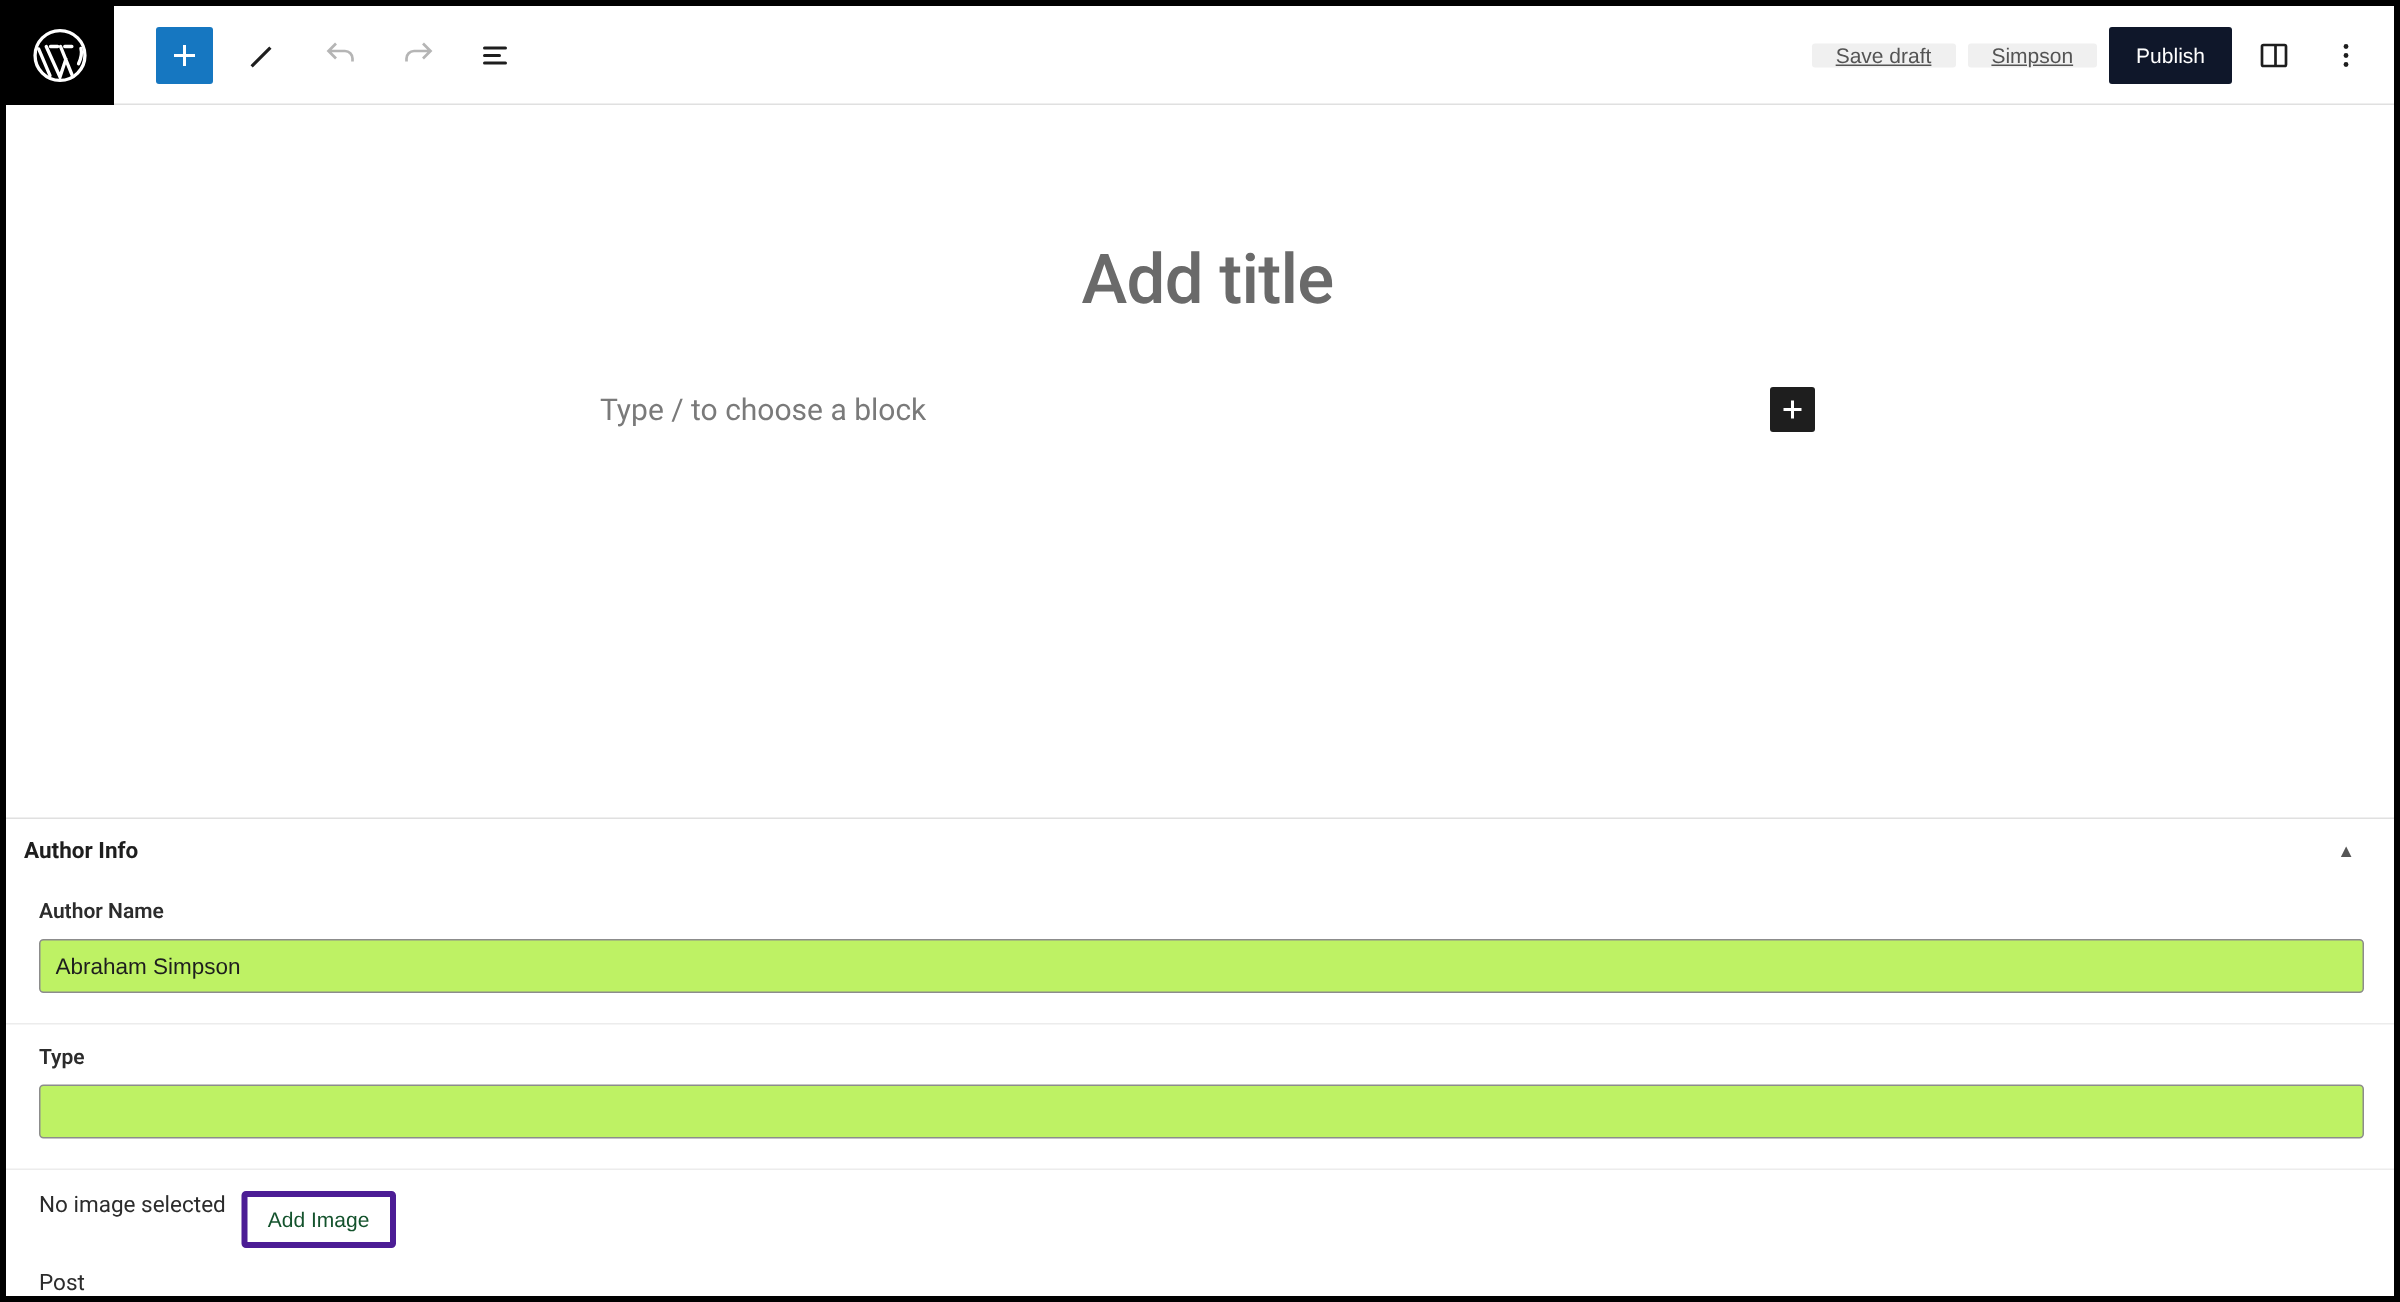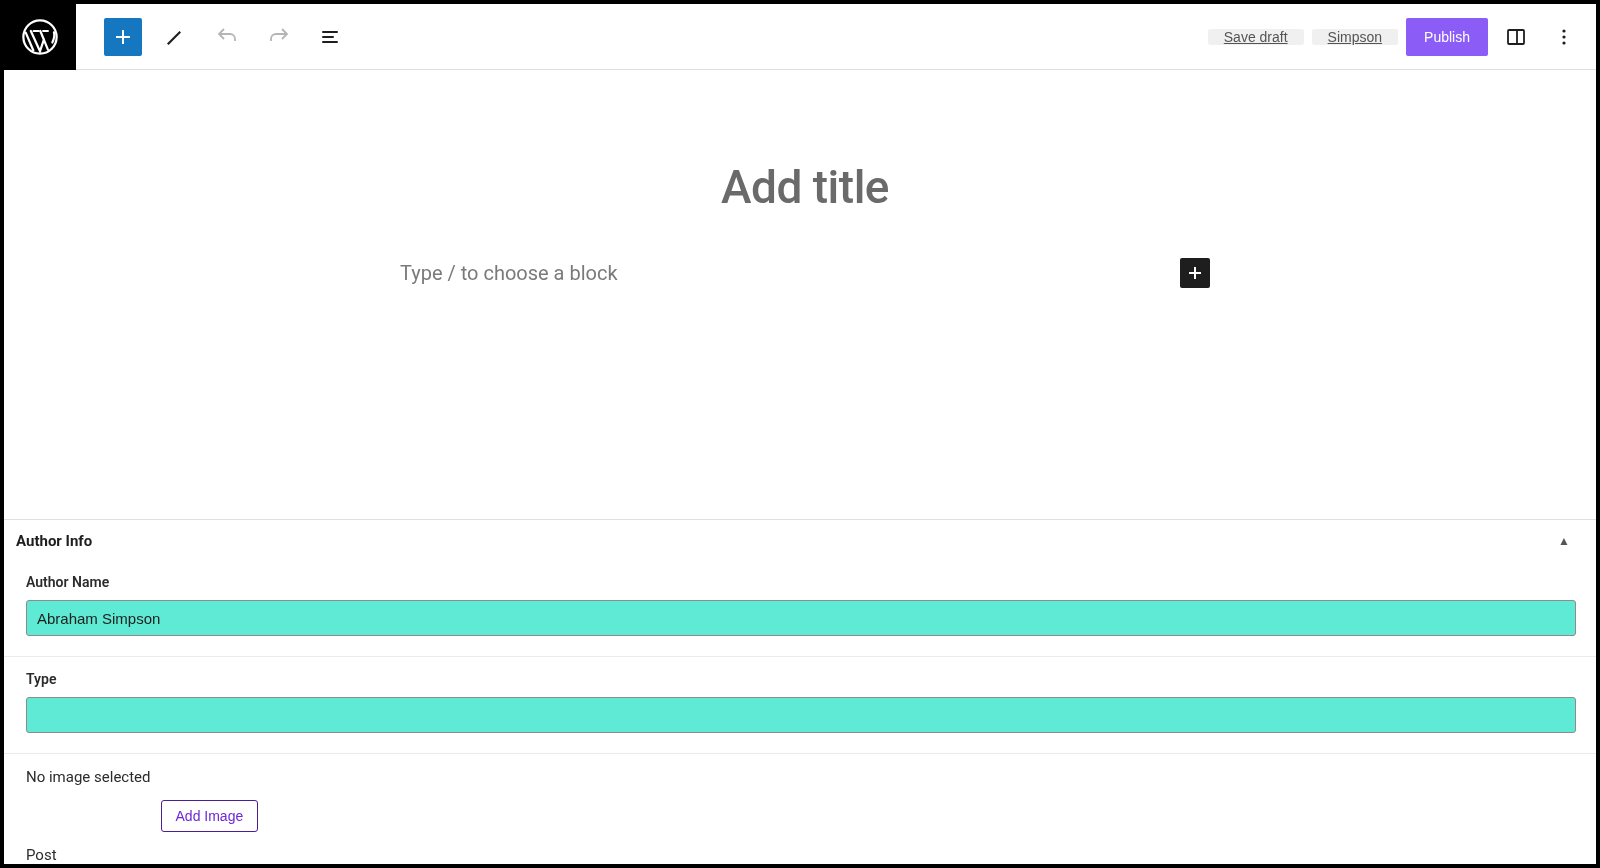--- a/index.html
+++ b/index.html
@@ -83,21 +83,21 @@
       background: #f0f0f0;
       border: none;
       padding: 0 16px;
       font-size: 14px;
       color: #545454;
       cursor: pointer;
       border-radius: 2px;
       text-decoration: underline;
     }
     .primary-btn {
-      background: #8b5cf6;
+      background: #0f172a;
       border: none;
       color: #fff;
       padding: 11px 18px;
       font-size: 14px;
       cursor: pointer;
       border-radius: 2px;
     }
     .side-btn, .more-btn {
       width: 40px;
       height: 40px;
@@ -186,40 +186,39 @@
       margin-bottom: 10px;
     }
     .meta-text-input {
       width: 100%;
       height: 36px;
       border: 1px solid #8c8c8c;
       border-radius: 3px;
       padding: 0 10px;
       font-size: 15px;
       color: #1e1e1e;
-      background: #5eead4;
+      background: #bef264;
     }
     .photo-row {
       display: flex;
       align-items: flex-start;
       gap: 10px;
     }
     .no-image-text {
       font-size: 15px;
       color: #2c2c2c;
     }
     .add-image-btn {
-      border: 1px solid #4c1d95;
+      border: 4px solid #4c1d95;
       background: #fff;
-      color: #6d28d9;
+      color: #14532d;
       padding: 7px 14px;
       font-size: 14px;
       cursor: pointer;
       border-radius: 3px;
-      margin-top: 32px;
     }
     .post-label {
       padding: 6px 22px 0 22px;
       font-size: 15px;
       color: #2c2c2c;
     }
     .meta-field.no-border {
       border-bottom: none;
       padding-bottom: 8px;
     }

